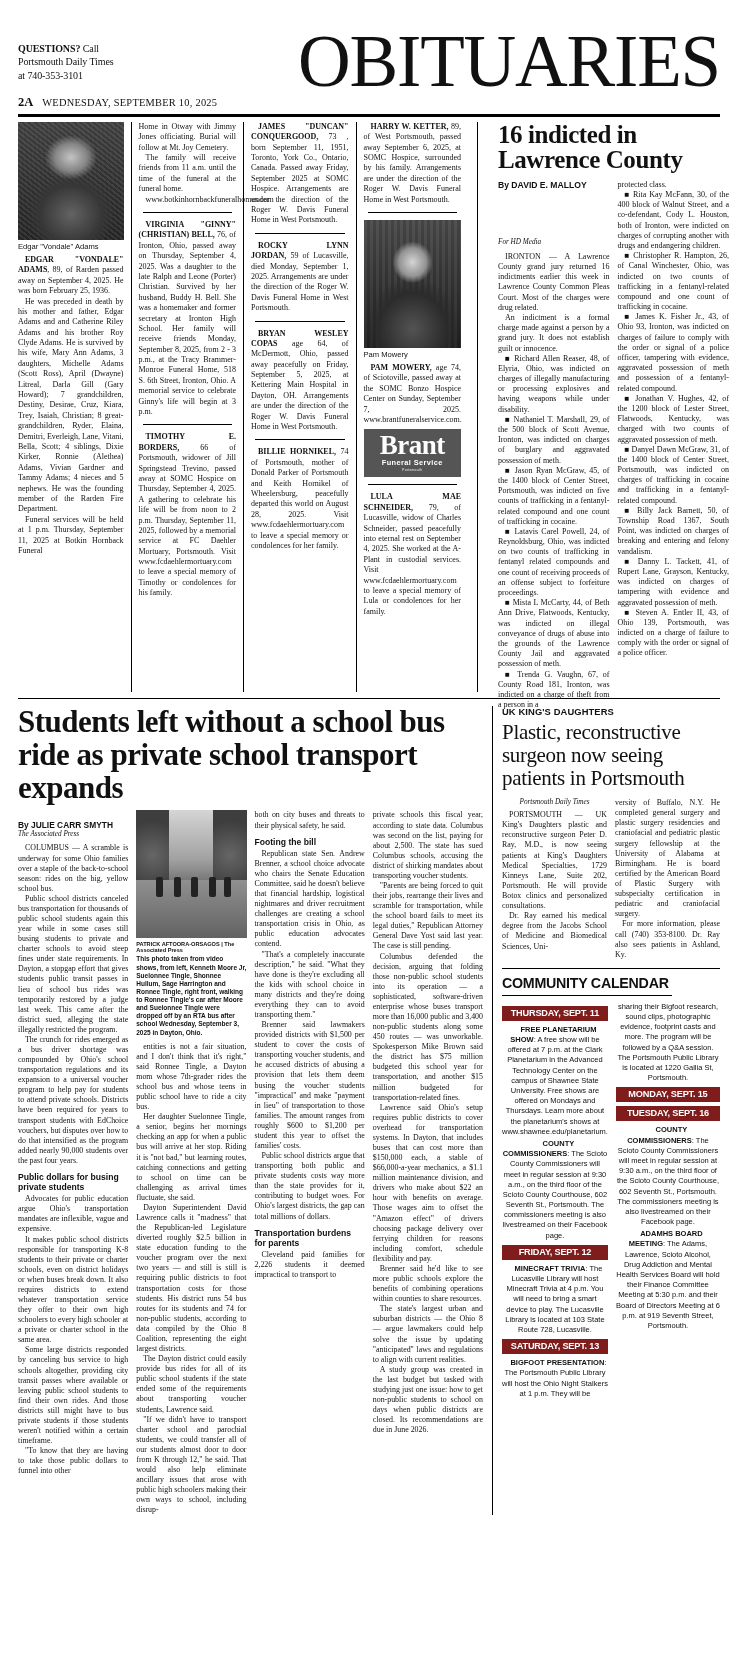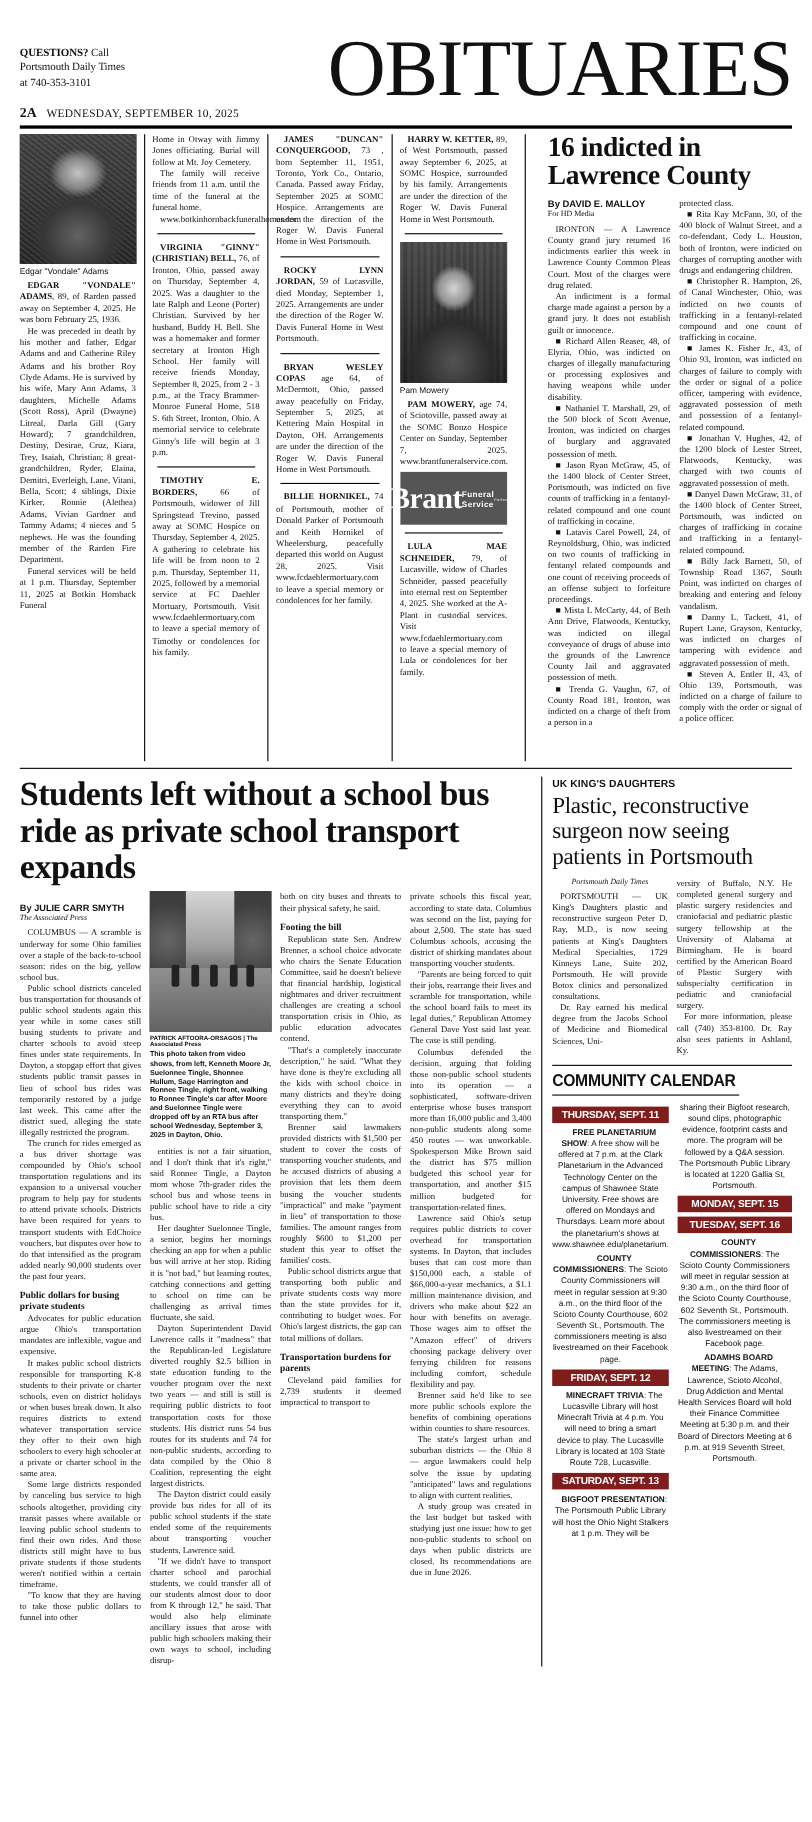--- a/index.html
+++ b/index.html
@@ -61,36 +61,36 @@
   .obody {
     font-size: 8.0px; line-height: 1.30; text-align: justify;
     text-justify: inter-word; hyphens: auto; -webkit-hyphens: auto;
   }
   .obody b, .obody .nm { font-weight: bold; }
   .obody p { text-indent: 7px; }
   .obody p + p { text-indent: 7px; }
   .osep { border-top: 1.6px solid #000; margin: 7px 4px 7px 4px; }
   .brant {
     margin-top: 4px; height: 48px; width: 100%;
-    background: #555; display: flex; flex-direction: row;
+    background: #555; display: flex; flex-direction: column;
     align-items: center; justify-content: center; color: #fff;
     filter: grayscale(1);
   }
   .brant .bw { font-family: "Liberation Serif", serif; font-weight: bold; font-size: 27px; line-height: .85; letter-spacing: -.5px;}
   .brant .bs { font-family: "Liberation Sans", sans-serif; font-weight: bold; font-size: 7.4px; letter-spacing: .4px; margin-top: 1px;}
   .brant .bt { font-family: "Liberation Sans", sans-serif; font-size: 3.4px; letter-spacing: .3px; margin-top: 1px; opacity:.9;}
 
   
   .rail { width: 252px; margin-left: 9px; border-left: 1px solid #000; padding-left: 20px; }
   .rail-head {
     font-family: "Liberation Serif", serif; font-weight: bold;
     font-size: 25px; line-height: 1.02; letter-spacing: -.4px; margin-bottom: 7px;
   }
   .byline { font-family: "Liberation Sans", sans-serif; font-weight: bold; font-size: 8.6px; }
-  .byline-sub { font-family: "Liberation Serif", serif; font-size: 7.2px; margin-bottom: 6px;}
+  .byline-sub { font-family: "Liberation Serif", serif; font-style: italic; font-size: 7.2px; margin-bottom: 6px; margin-top: 48px;}
   .rail-cols { display: flex; gap: 8px; }
   .rail-cols .rc { width: 118px; }
   .rbody { font-size: 8.0px; line-height: 1.275; text-align: justify; hyphens: auto; -webkit-hyphens: auto;}
   .rbody p { text-indent: 7px; }
 
   
   .rule-mid { border-top: 1.6px solid #000; margin: 6px 0 0 0; }
 
   
   .feature-wrap { display: flex; margin-top: 7px; }
@@ -99,21 +99,21 @@
     font-family: "Liberation Serif", serif; font-weight: bold;
     font-size: 31px; line-height: 1.06; letter-spacing: -.5px;
   }
   .feat-byline { font-family: "Liberation Sans", sans-serif; font-weight: bold; font-size: 8.4px; margin-top: 10px;}
   .feat-byline-sub { font-family: "Liberation Serif", serif; font-style: italic; font-size: 7.2px; }
   .fcols { display: flex; gap: 8px; margin-top: 6px; }
   .fcol { width: 112px; }
   .fbody { font-size: 7.9px; line-height: 1.275; text-align: justify; hyphens: auto; -webkit-hyphens: auto;}
   .fbody p { text-indent: 7px; }
   .subhead {
-    font-family: Liberation Serif, serif; font-weight: bold;
+    font-family: Liberation Sans, sans-serif; font-weight: bold;
     font-size: 8.6px; line-height: 1.18; margin: 6px 0 2px;
   }
   .busphoto {
     width: 100%; height: 128px; margin-bottom: 3px;
     background:
       linear-gradient(180deg,#cfd4d8 0%, #9aa3a9 38%, #6f7a80 55%, #4f5a60 100%),
       #7d868c;
     position: relative; overflow: hidden; filter: grayscale(1) contrast(1.02);
   }
   .busphoto .road { position:absolute; left:0; right:0; bottom:0; height:46%; background:linear-gradient(180deg,#8b9197,#5d6368); }
@@ -337,21 +337,21 @@
           </div>
           <div class="subhead">Footing the bill</div>
           <div class="fbody">
             <p>Republican state Sen. Andrew Brenner, a school choice advocate who chairs the Senate Education Committee, said he doesn't believe that financial hardship, logistical nightmares and driver recruitment challenges are creating a school transportation crisis in Ohio, as public education advocates contend.</p>
             <p>"That's a completely inaccurate description," he said. "What they have done is they're excluding all the kids with school choice in many districts and they're doing everything they can to avoid transporting them."</p>
             <p>Brenner said lawmakers provided districts with $1,500 per student to cover the costs of transporting voucher students, and he accused districts of abusing a provision that lets them deem busing the voucher students "impractical" and make "payment in lieu" of transportation to those families. The amount ranges from roughly $600 to $1,200 per student this year to offset the families' costs.</p>
             <p>Public school districts argue that transporting both public and private students costs way more than the state provides for it, contributing to budget woes. For Ohio's largest districts, the gap can total millions of dollars.</p>
           </div>
           <div class="subhead">Transportation burdens for parents</div>
           <div class="fbody">
-            <p>Cleveland paid families for 2,739 students it deemed impractical to transport to</p>
+            <p>Cleveland paid families for 2,226 students it deemed impractical to transport to</p>
           </div>
         </div>
 
         <div class="fcol">
           <div class="fbody">
             <p style="text-indent:0">private schools this fiscal year, according to state data. Columbus was second on the list, paying for about 2,500. The state has sued Columbus schools, accusing the district of shirking mandates about transporting voucher students.</p>
             <p>"Parents are being forced to quit their jobs, rearrange their lives and scramble for transportation, while the school board fails to meet its legal duties," Republican Attorney General Dave Yost said last year. The case is still pending.</p>
             <p>Columbus defended the decision, arguing that folding those non-public school students into its operation — a sophisticated, software-driven enterprise whose buses transport more than 16,000 public and 3,400 non-public students along some 450 routes — was unworkable. Spokesperson Mike Brown said the district has $75 million budgeted this school year for transportation, and another $15 million budgeted for transportation-related fines.</p>
             <p>Lawrence said Ohio's setup requires public districts to cover overhead for transportation systems. In Dayton, that includes buses that can cost more than $150,000 each, a stable of $66,000-a-year mechanics, a $1.1 million maintenance division, and drivers who make about $22 an hour with benefits on average. Those wages aim to offset the "Amazon effect" of drivers choosing package delivery over ferrying children for reasons including comfort, schedule flexibility and pay.</p>
             <p>Brenner said he'd like to see more public schools explore the benefits of combining operations within counties to share resources.</p>

